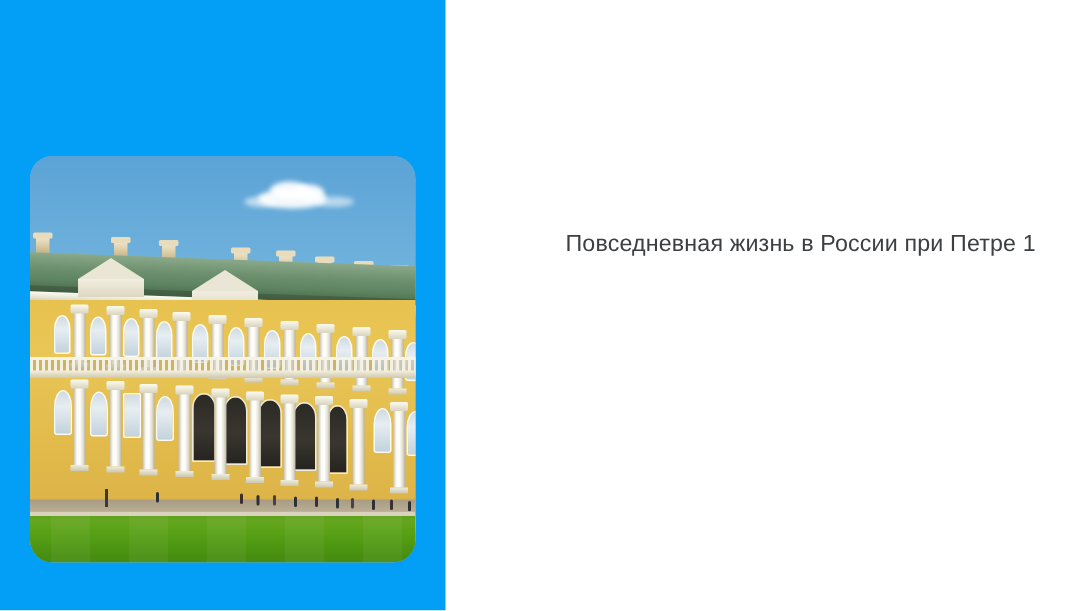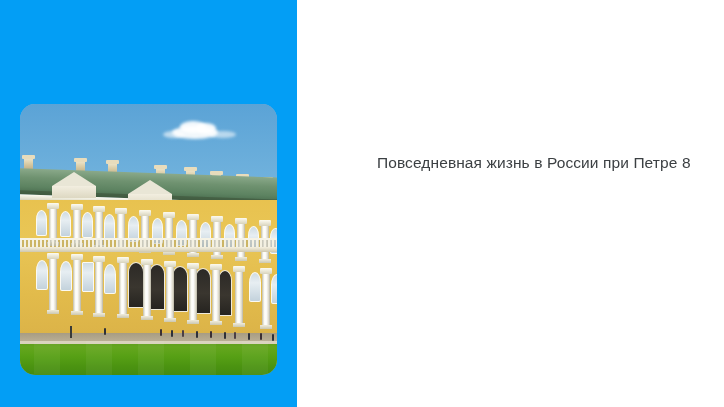--- a/index.html
+++ b/index.html
@@ -393,16 +393,16 @@
           <div class="lawn-stripe" style="left:118px;"></div>
           <div class="lawn-stripe" style="left:170px;"></div>
           <div class="lawn-stripe" style="left:222px;"></div>
         </div>
 
       </div>
     </div>
   </div>
 
   <div id="title-block">
-    <p id="title-text">Повседневная жизнь в России при Петре 8</p>
+    <p id="title-text">Повседневная жизнь в России при Петре 1</p>
   </div>
 
 </div>
 
 </body></html>

